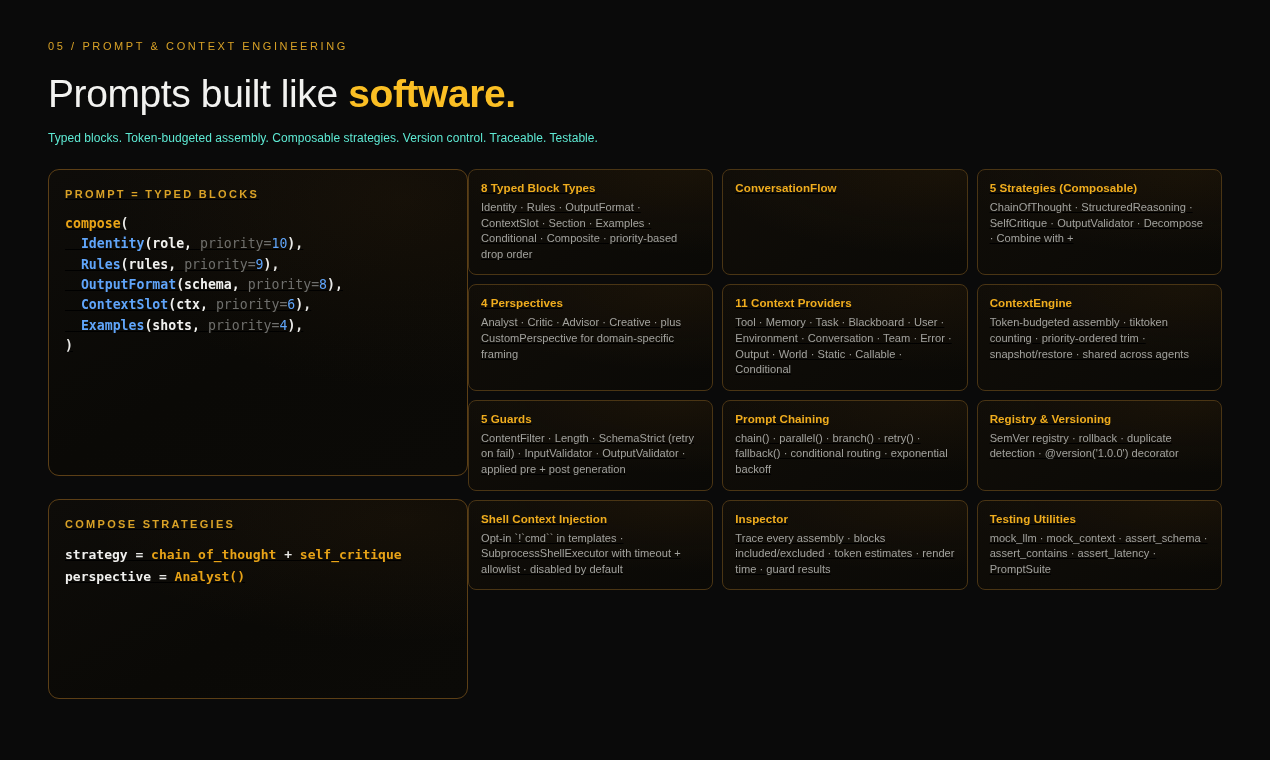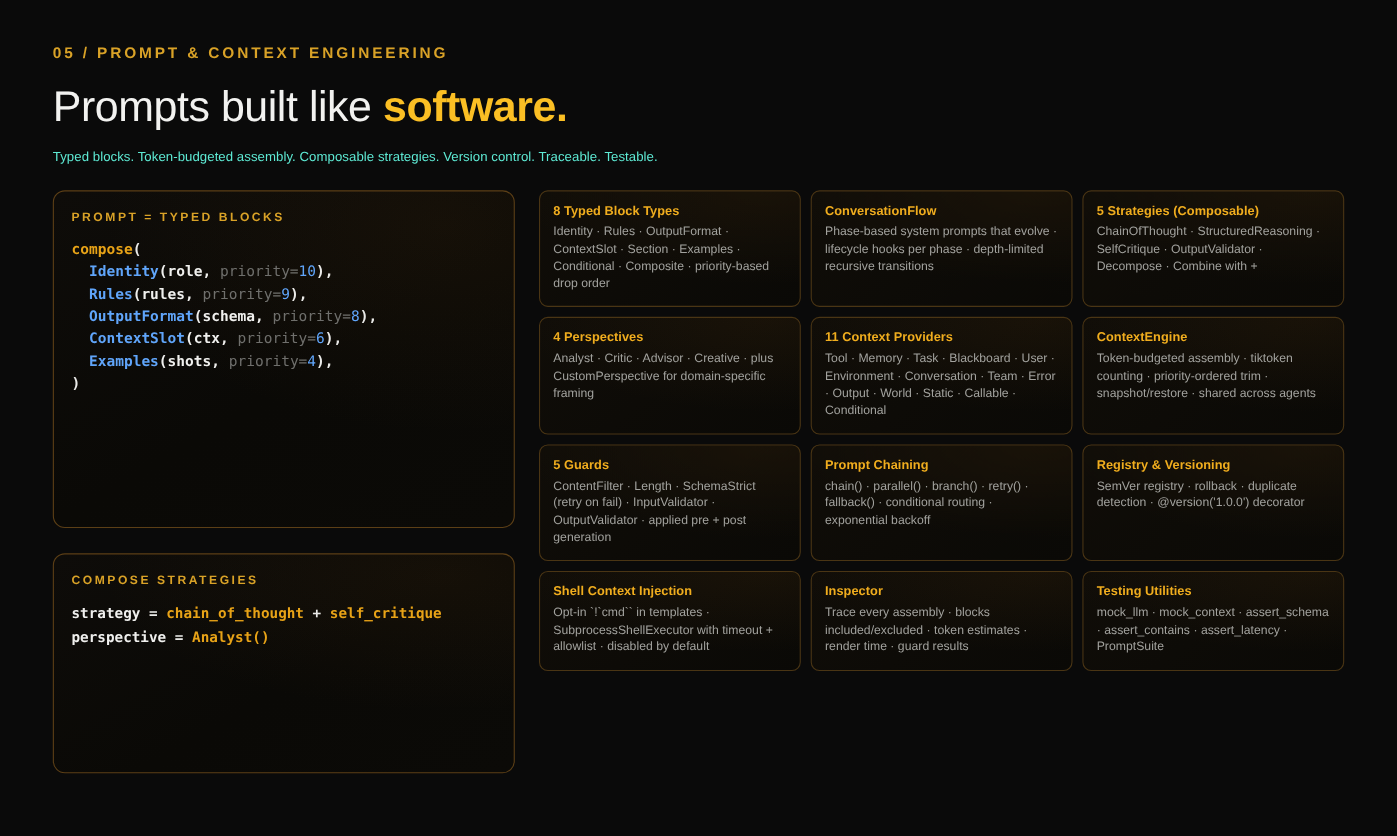--- a/index.html
+++ b/index.html
@@ -8,22 +8,22 @@
     background:#0a0a0a;
     font-family:"Liberation Sans", sans-serif;
     overflow:hidden;
   }
   body { position:relative; }
 
   
   .page { padding:40px 48px 0 48px; }
 
   .eyebrow {
-    font-size:14px;
-    font-weight:700;
+    font-size:11px;
+    font-weight:400;
     letter-spacing:2.6px;
     color:#d9a227;
     margin-bottom:14px;
   }
   .title {
     font-size:39px;
     font-weight:400;
     color:#f2f2f0;
     letter-spacing:-0.4px;
     line-height:1.08;
@@ -34,22 +34,22 @@
   .subtitle {
     font-size:12px;
     color:#5eead4;
     letter-spacing:0.05px;
     margin-bottom:0;
   }
 
   
   .layout {
     display:flex;
-    gap:22px;
     margin-top:24px;
+    text-decoration:underline;
   }
   .left-col { width:420px; flex:0 0 420px; display:flex; flex-direction:column; gap:23px; }
   .right-col { flex:1; }
 
   
   .panel {
     border:1px solid #5c3f16;
     border-radius:11px;
     background:
       radial-gradient(120% 100% at 85% 10%, rgba(120,75,20,0.10) 0%, rgba(0,0,0,0) 62%),
@@ -165,21 +165,20 @@
 
     <div class="right-col">
       <div class="grid">
 
         <div class="card">
           <div class="card-title">8 Typed Block Types</div>
           <div class="card-body">Identity · Rules · OutputFormat · ContextSlot · Section · Examples · Conditional · Composite · priority-based drop order</div>
         </div>
         <div class="card">
           <div class="card-title">ConversationFlow</div>
-          <div class="card-body">Phase-based system prompts that evolve · lifecycle hooks per phase · depth-limited recursive transitions</div>
         </div>
         <div class="card">
           <div class="card-title">5 Strategies (Composable)</div>
           <div class="card-body">ChainOfThought · StructuredReasoning · SelfCritique · OutputValidator · Decompose · Combine with +</div>
         </div>
 
         <div class="card">
           <div class="card-title">4 Perspectives</div>
           <div class="card-body">Analyst · Critic · Advisor · Creative · plus CustomPerspective for domain-specific framing</div>
         </div>

